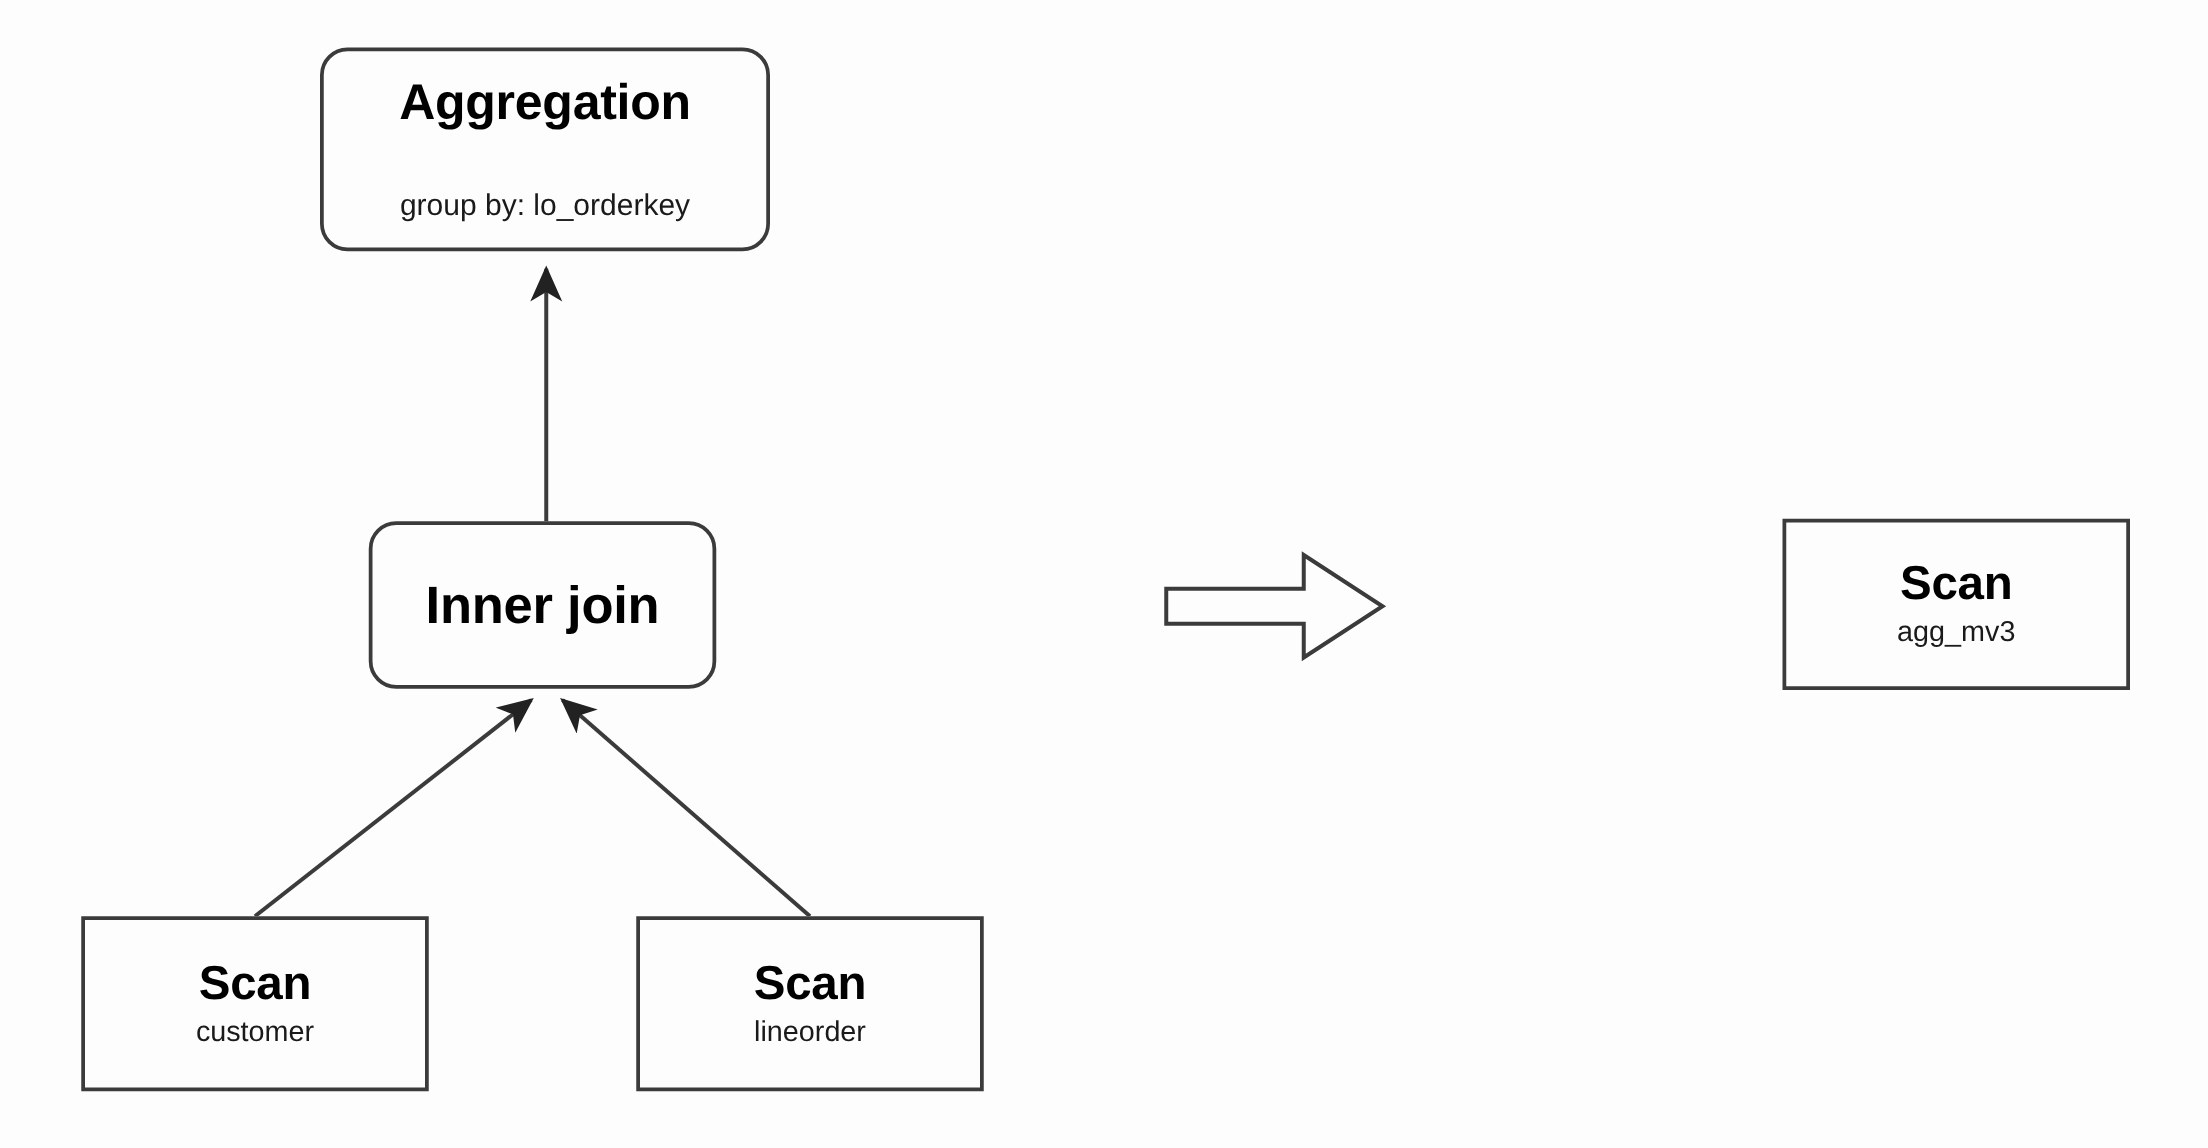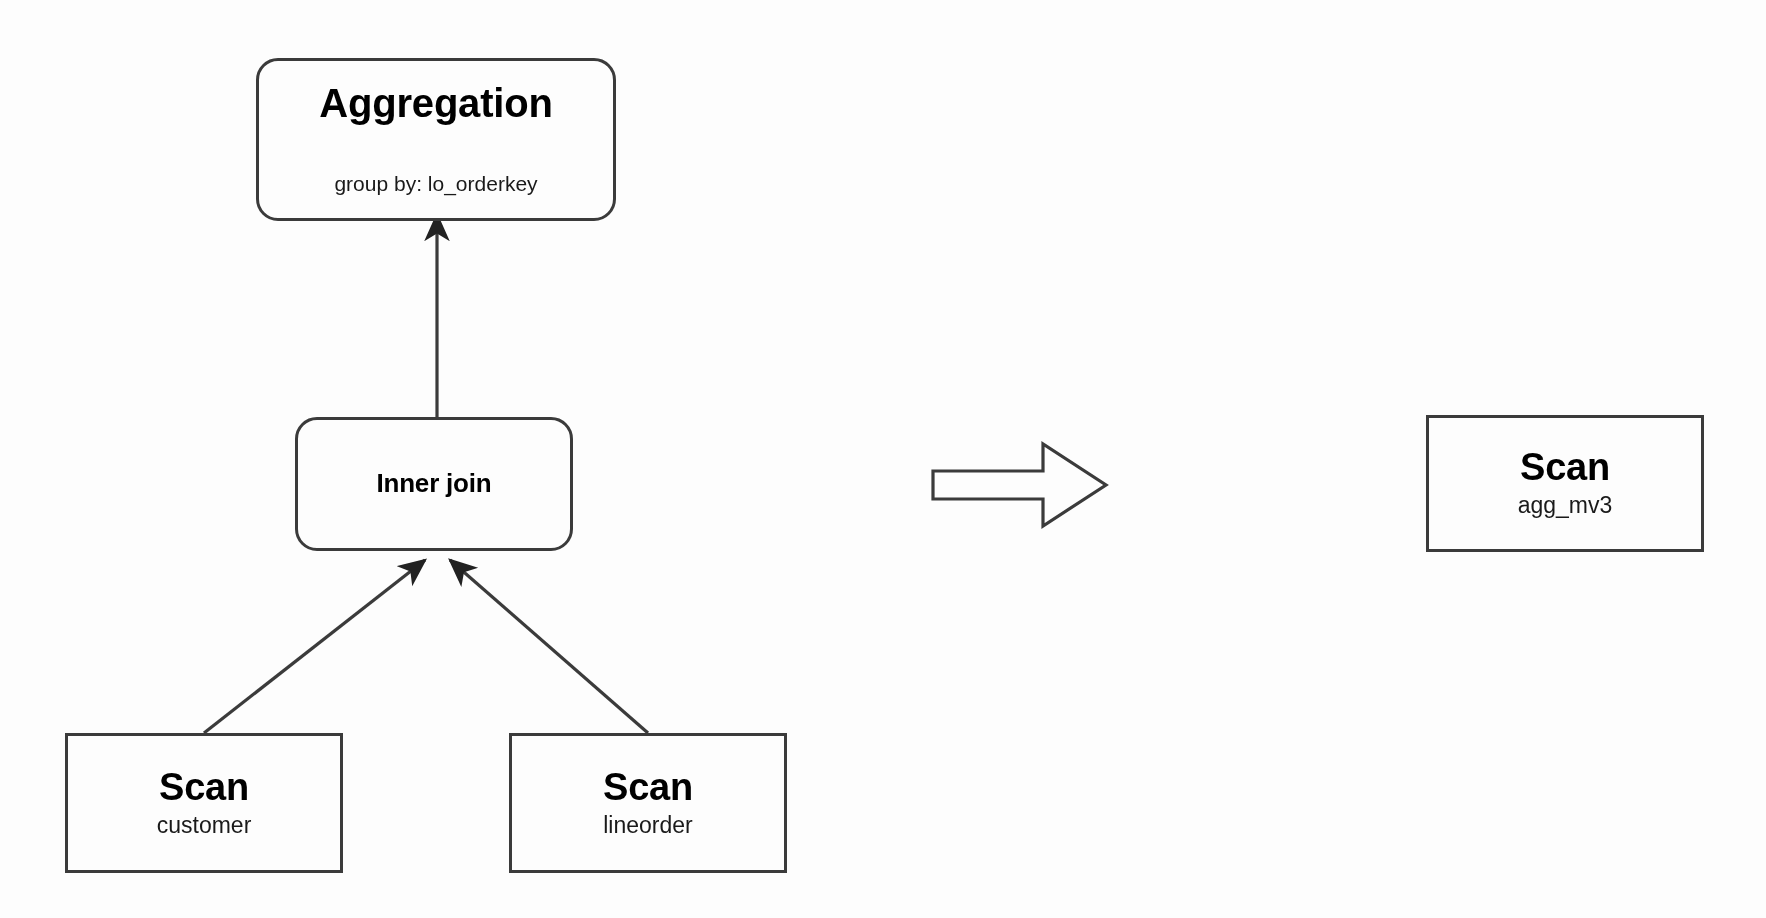--- a/index.html
+++ b/index.html
@@ -50,31 +50,31 @@
     letter-spacing: -0.2px;
     line-height: 1.05;
   }
   .node .subtitle {
     color: #1a1a1a;
     line-height: 1.15;
   }
 
   
   #node-aggregation {
-    left: 256px;  top: 58px;
+    left: 256px;  top: 38px;
     width: 360px; height: 163px;
   }
   #node-aggregation .title    { font-size: 40px; margin-bottom: 4px; }
-  #node-aggregation .subtitle { font-size: 21px; margin-top: 44px; }
+  #node-aggregation .subtitle { font-size: 24px; margin-top: 44px; }
 
   #node-innerjoin {
     left: 295px; top: 417px;
     width: 278px; height: 134px;
   }
-  #node-innerjoin .title { font-size: 26px; }
+  #node-innerjoin .title { font-size: 42px; }
 
   #node-scan-lineorder {
     left: 65px;  top: 733px;
     width: 278px; height: 140px;
   }
   #node-scan-customer {
     left: 509px; top: 733px;
     width: 278px; height: 140px;
   }
   #node-scan-aggmv {

